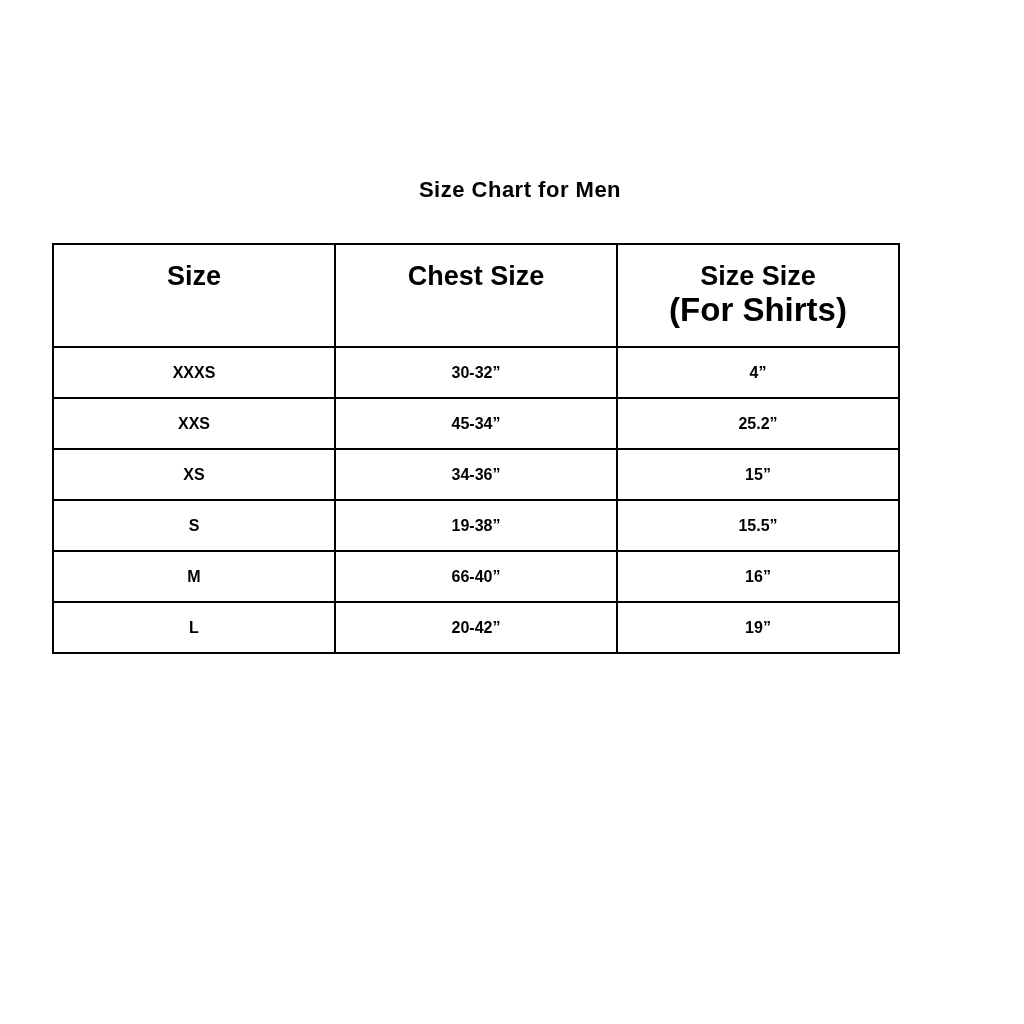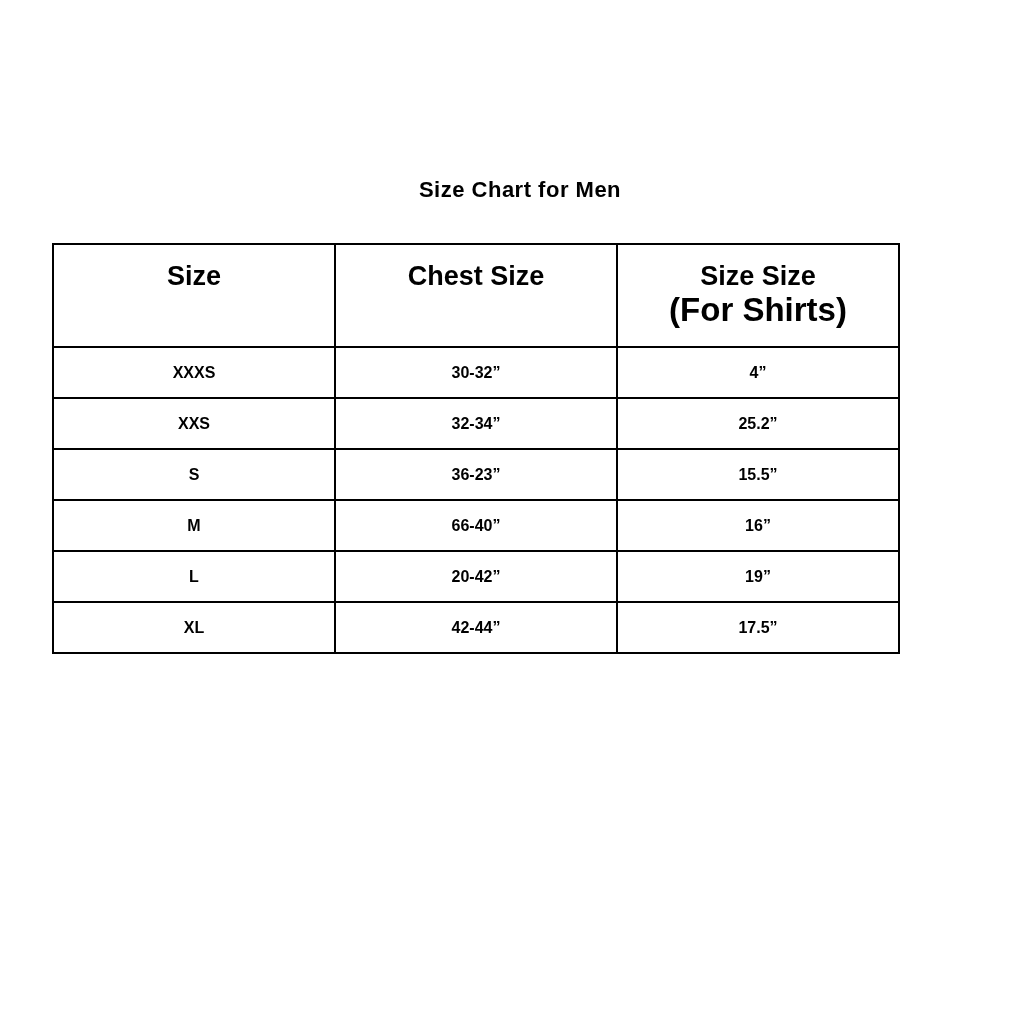--- a/index.html
+++ b/index.html
@@ -94,39 +94,39 @@
       </tr>
     </thead>
     <tbody>
       <tr>
         <td>XXXS</td>
         <td>30-32”</td>
         <td>4”</td>
       </tr>
       <tr>
         <td>XXS</td>
-        <td>32-34”</td>
+        <td>45-34”</td>
         <td>25.2”</td>
       </tr>
       <tr>
+        <td>XS</td>
+        <td>34-36”</td>
+        <td>15”</td>
+      </tr>
+      <tr>
         <td>S</td>
-        <td>36-23”</td>
+        <td>19-38”</td>
         <td>15.5”</td>
       </tr>
       <tr>
         <td>M</td>
         <td>66-40”</td>
         <td>16”</td>
       </tr>
       <tr>
         <td>L</td>
         <td>20-42”</td>
         <td>19”</td>
       </tr>
-      <tr>
-        <td>XL</td>
-        <td>42-44”</td>
-        <td>17.5”</td>
-      </tr>
     </tbody>
   </table>
 
 </div>
 
 </body></html>

